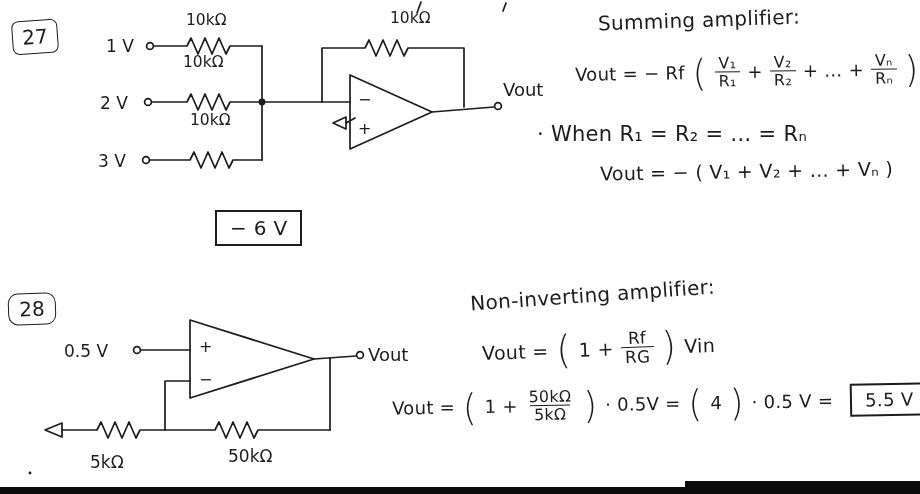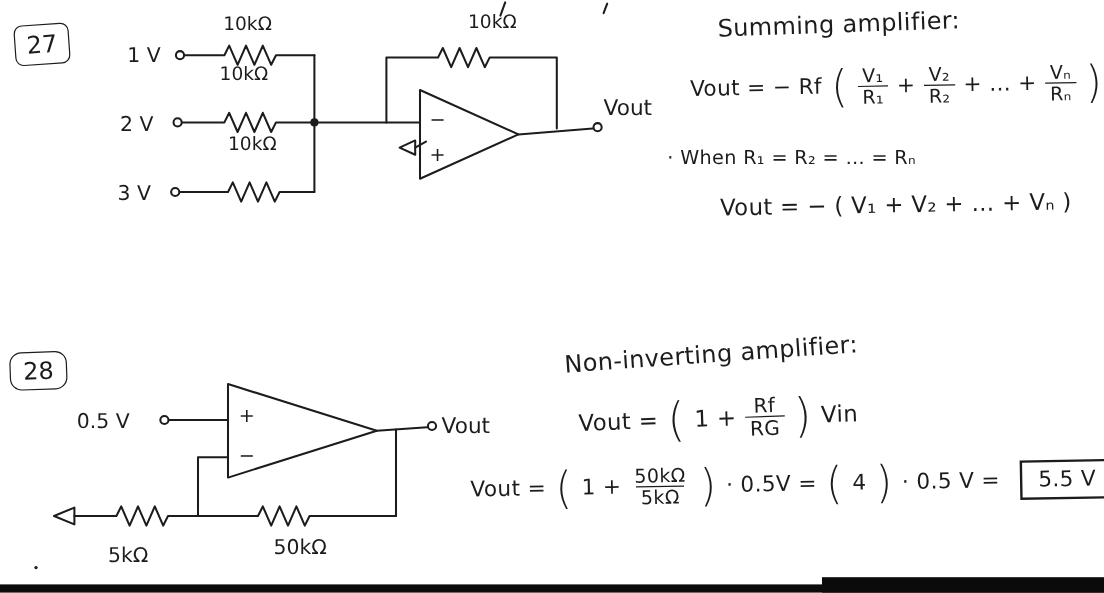--- a/index.html
+++ b/index.html
@@ -98,25 +98,26 @@
       <span class="den">R₂</span>
     </span>
     <span>+ … +</span>
     <span class="frac">
       <span class="num">Vₙ</span>
       <span class="den">Rₙ</span>
     </span>
     <span class="paren">)</span>
   </div>
 
-  <div class="abs" style="left:556px; top:122px; font-size:16px">· When  R₁ = R₂ = … = Rₙ</div>
+  <div class="abs" style="left:537px; top:122px; font-size:21px">· When  R₁ = R₂ = … = Rₙ</div>
 
   <div class="abs" style="left:600px; top:160px; font-size:19px; transform:rotate(-1deg)">Vout = − ( V₁ + V₂ + … + Vₙ )</div>
 
   <div class="eq" style="left:205px; top:210px; font-size:20px">
+    <span class="resultbox">− 6 V</span>
   </div>
 
   <div class="numbox" style="left:8px; top:293px; width:48px; height:32px; transform:rotate(-2deg); border-radius:10px;">
     <span>28</span>
   </div>
 
   <svg style="left:0; top:290px" width="430" height="200" viewBox="0 0 430 200">
     <text x="64" y="67" font-size="17">0.5 V</text>
     <circle class="stroke" cx="137" cy="60" r="3.4"></circle>
     <path class="stroke" d="M141 60 H190"></path>

